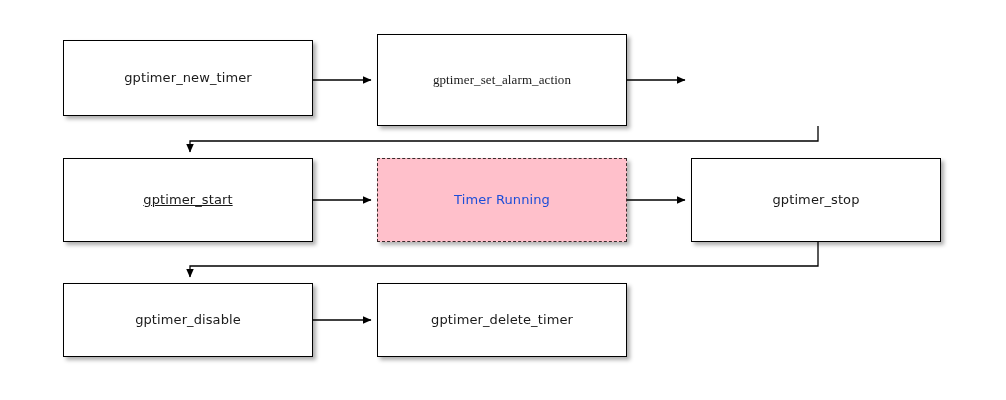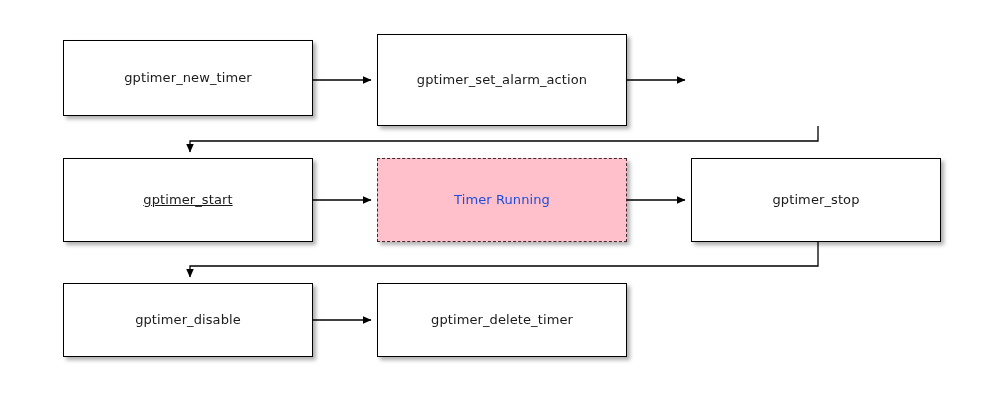--- a/index.html
+++ b/index.html
@@ -80,21 +80,21 @@
       <path d="M818,242 L818,266 L190,266 L190,277" marker-end="url(#arrowhead)"></path>
 
       <path d="M313,320 L371,320" marker-end="url(#arrowhead)"></path>
     </g>
   </svg>
 
   <div class="node" style="left:63px; top:40px; width:250px; height:76px;">
     <span class="line">gptimer_new_timer</span>
   </div>
 
-  <div class="node" style="left:377px; top:34px; width:250px; height:92px;">
+  <div class="node" style="left:377px; top:34px; width:250px; height:92px;font-family:Liberation Serif, serif;">
     <span class="line">gptimer_set_alarm_action</span>
   </div>
 
 
   <div class="node" style="left:63px; top:158px; width:250px; height:84px;text-decoration:underline;">
     <span class="line">gptimer_start</span>
   </div>
 
   <div class="node state" style="left:377px; top:158px; width:250px; height:84px;">
     <span class="line">Timer Running</span>

